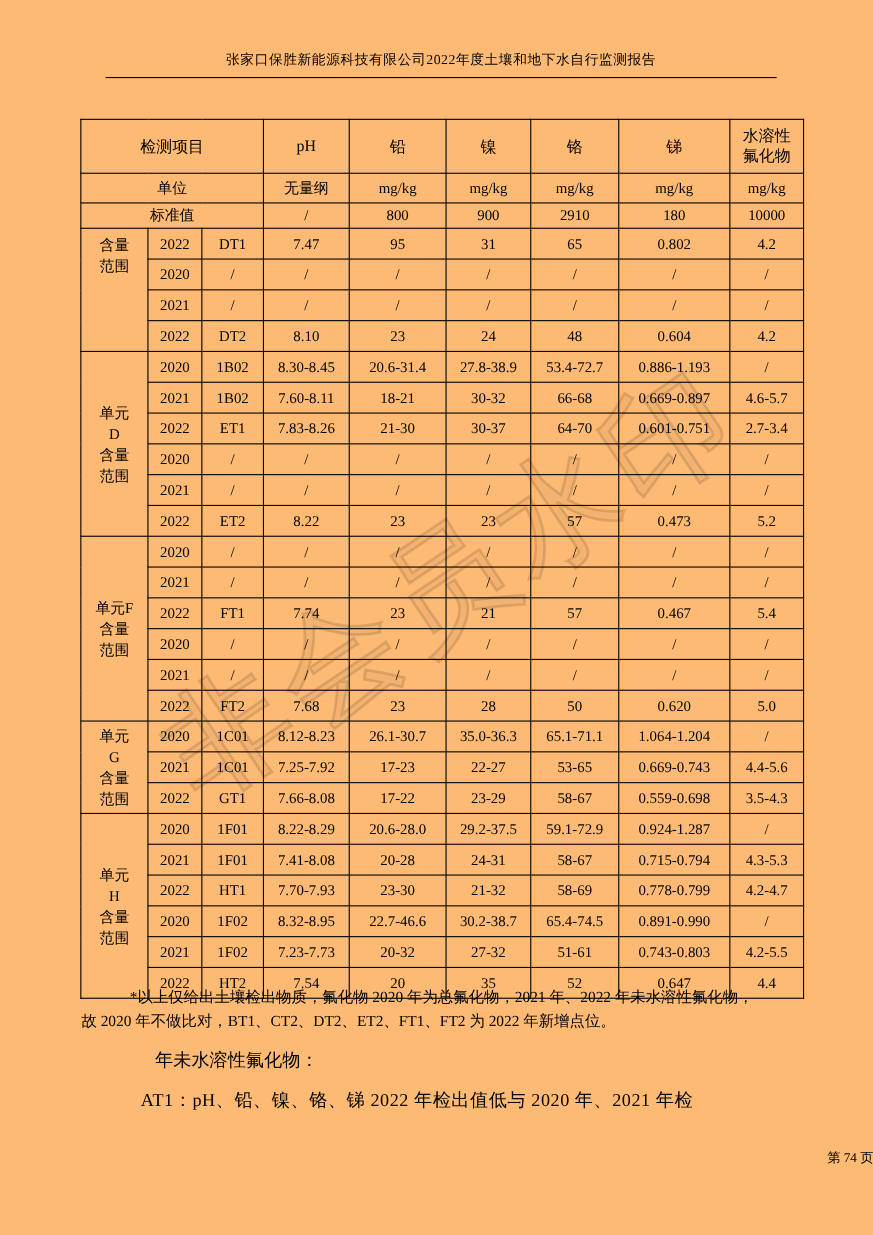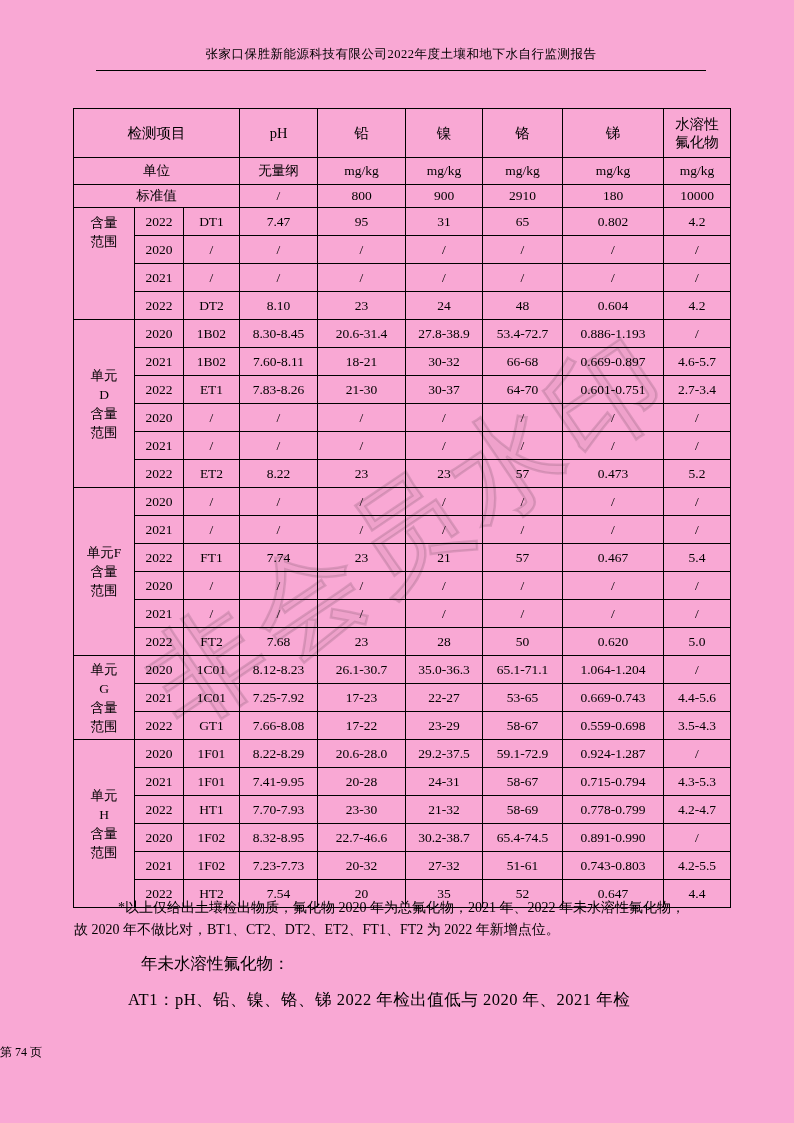--- a/index.html
+++ b/index.html
@@ -2,21 +2,21 @@
 <html><head>
 <meta charset="utf-8">
 <style>
   * { margin: 0; padding: 0; box-sizing: border-box; }
   html, body { background: #e8e8e8; }
   .page {
     position: relative;
     width: 794px;
     height: 1123px;
     margin: 0 auto;
-    background: #f9a8d4;
+    background: #fdba74;
     overflow: hidden;
     font-family: "Liberation Serif", "DejaVu Serif", serif;
     color: #000;
   }
   .doc-header {
     position: absolute;
     top: 46px;
     left: 96px;
     width: 610px;
     text-align: center;
@@ -97,21 +97,21 @@
     width: 580px;
     font-size: 16.5px;
     letter-spacing: 0.5px;
     z-index: 2;
   }
   .page-footer {
     position: absolute;
     top: 1044px;
     left: 0;
     width: 100%;
-    text-align: left;
+    text-align: right;
     font-size: 12px;
     z-index: 2;
   }
 </style>
 </head>
 <body>
 
 <div class="page">
 
   <div class="doc-header">张家口保胜新能源科技有限公司2022年度土壤和地下水自行监测报告</div>
@@ -374,21 +374,21 @@
           <td>8.22-8.29</td>
           <td>20.6-28.0</td>
           <td>29.2-37.5</td>
           <td>59.1-72.9</td>
           <td>0.924-1.287</td>
           <td>/</td>
         </tr>
         <tr class="data-row">
           <td>2021</td>
           <td>1F01</td>
-          <td>7.41-9.95</td>
+          <td>7.41-8.08</td>
           <td>20-28</td>
           <td>24-31</td>
           <td>58-67</td>
           <td>0.715-0.794</td>
           <td>4.3-5.3</td>
         </tr>
         <tr class="data-row">
           <td>2022</td>
           <td>HT1</td>
           <td>7.70-7.93</td>

